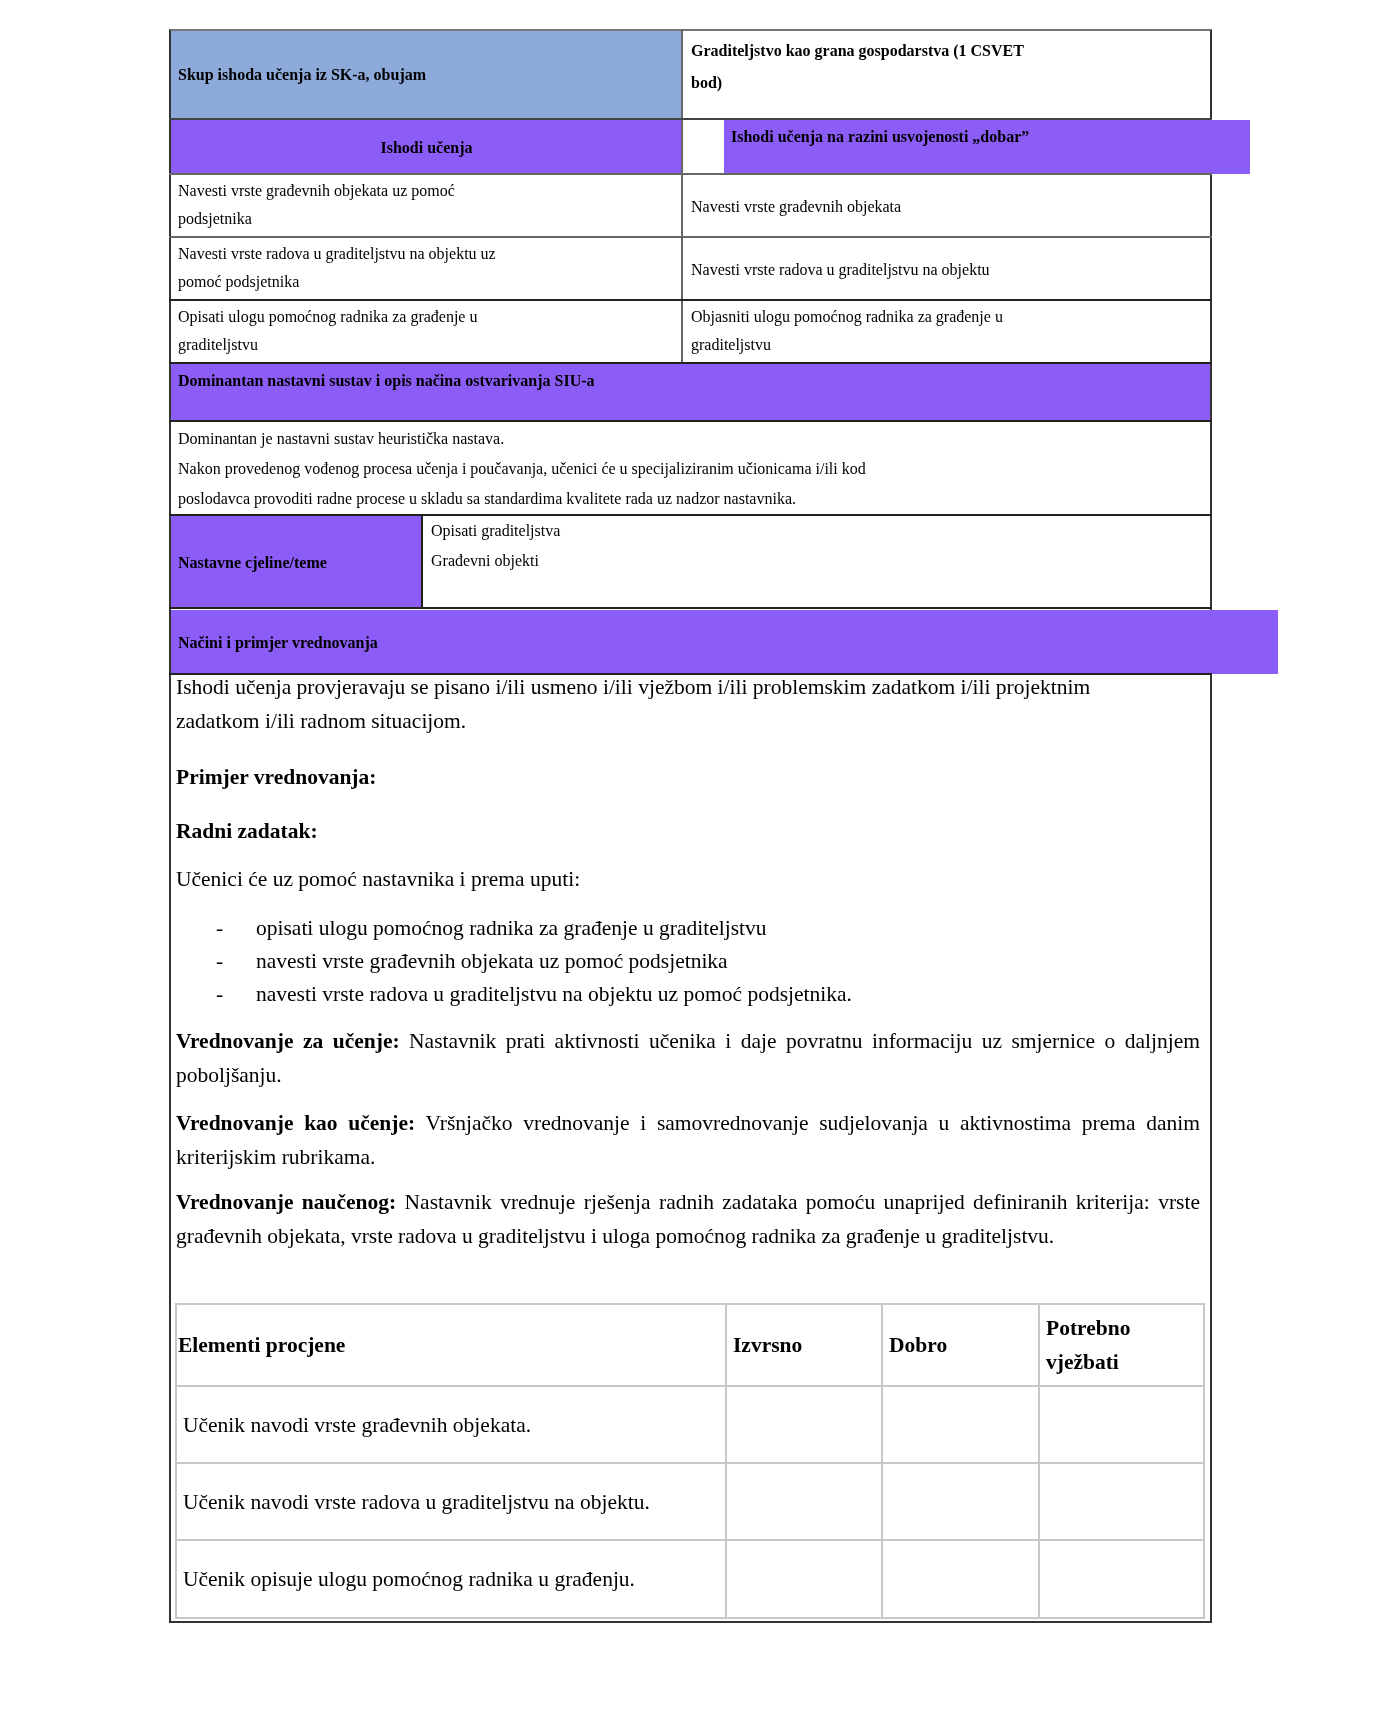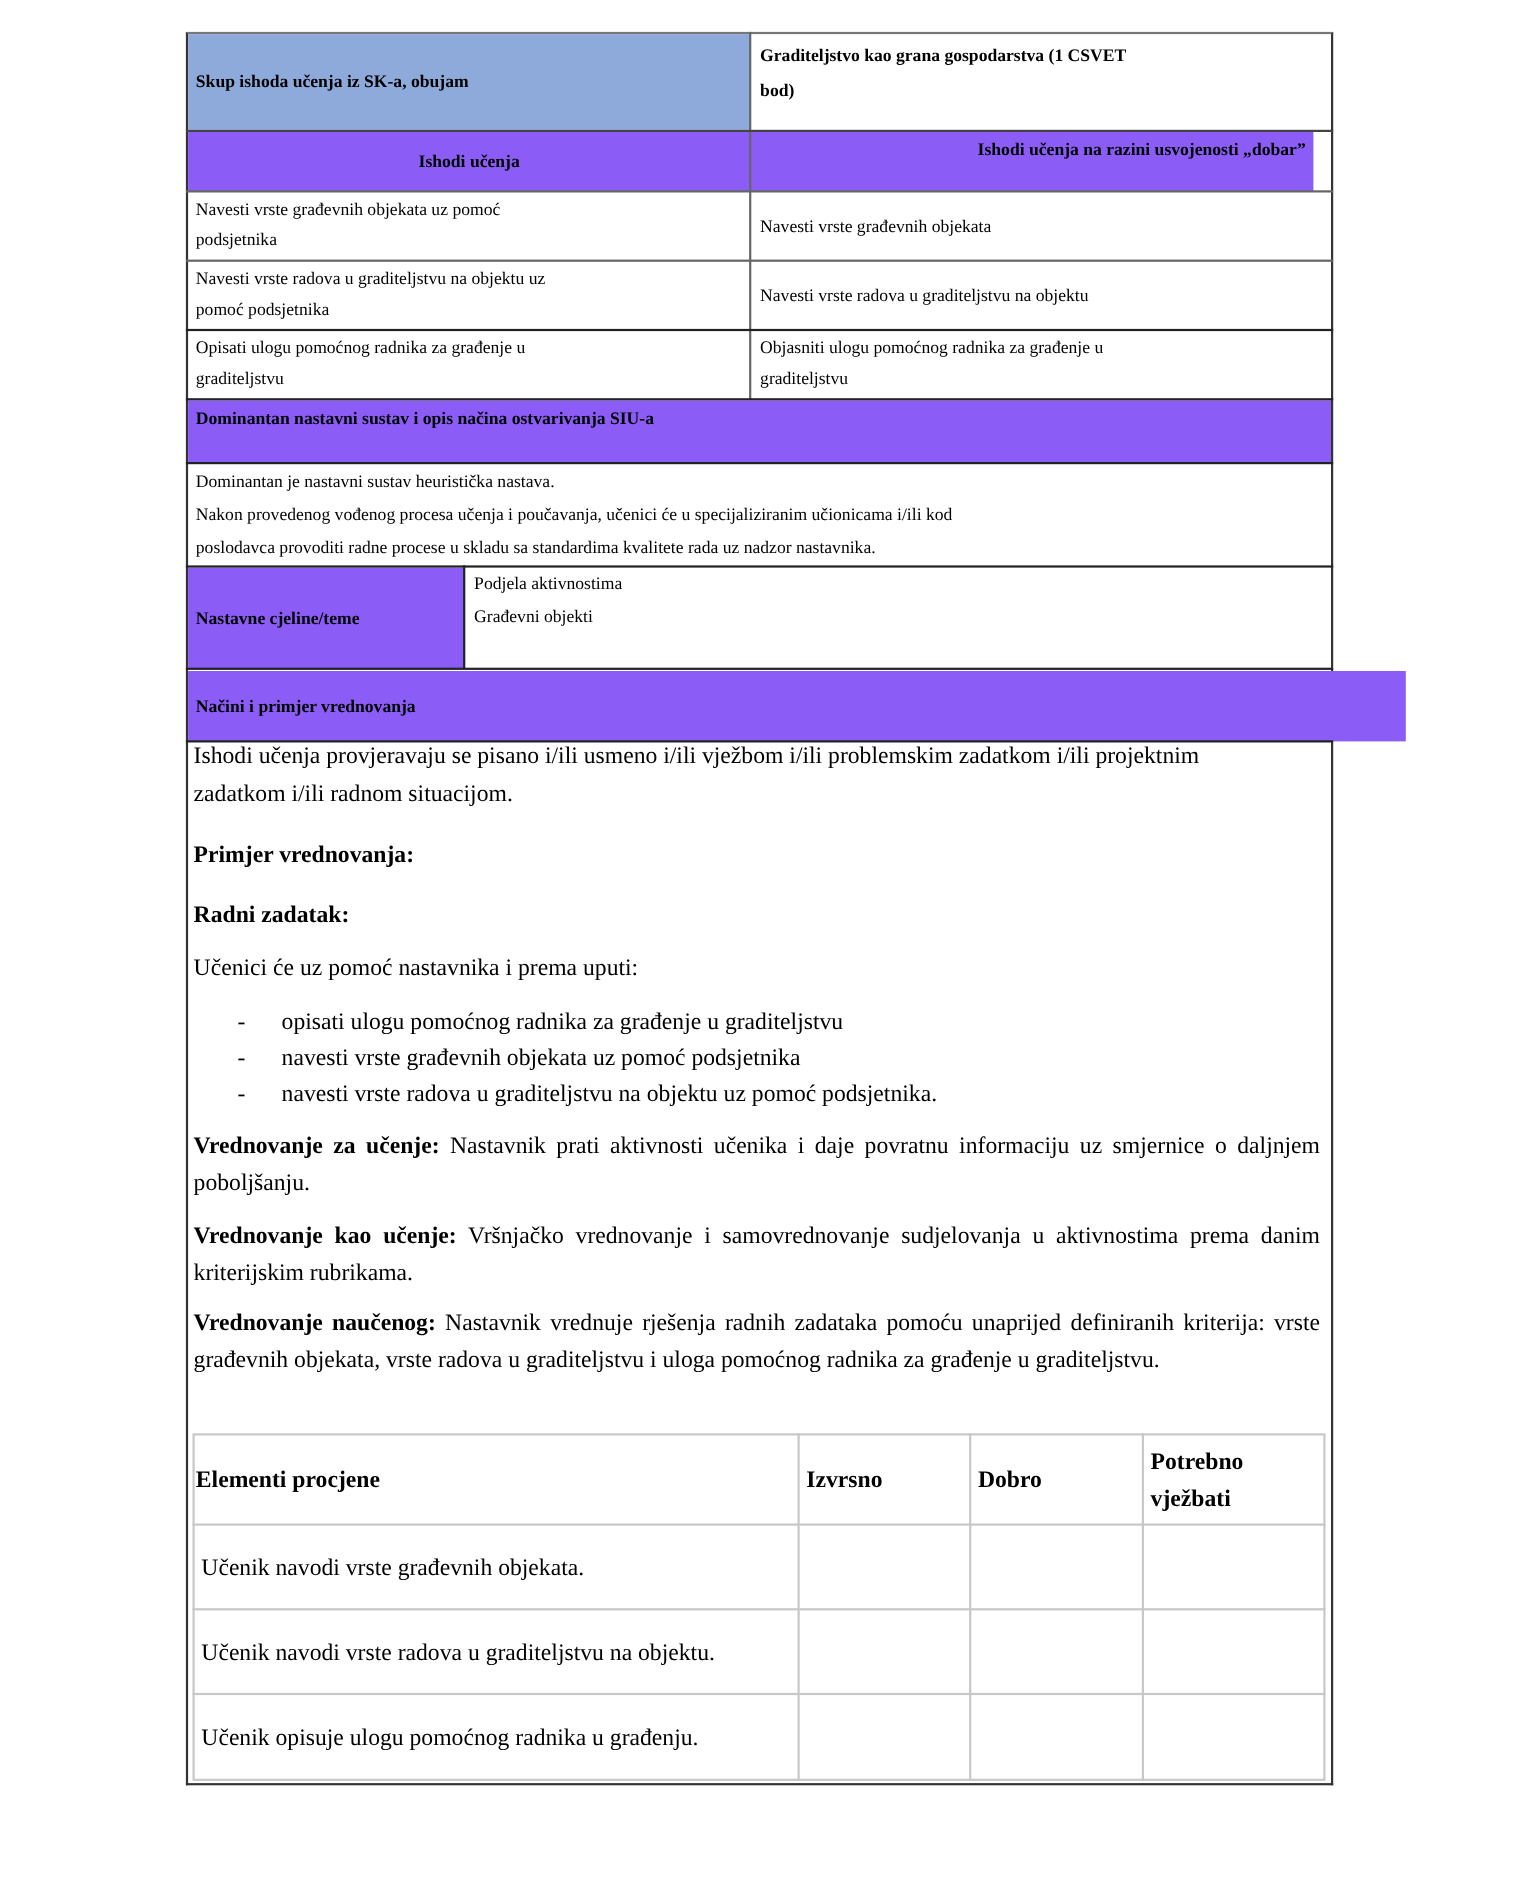--- a/index.html
+++ b/index.html
@@ -38,21 +38,21 @@
   <span>Skup ishoda učenja iz SK-a, obujam</span>
 </div>
 <div class="cell b" style="left:684px; top:31px; width:526px; height:87px; padding-top:4px; line-height:32px;">
   <div>Graditeljstvo kao grana gospodarstva (1 CSVET</div>
   <div>bod)</div>
 </div>
 
 <div class="cell hdr b center vcenter" style="left:171px; top:120px; width:511px; height:54px; justify-content:center;">
   <span>Ishodi učenja</span>
 </div>
-<div class="cell hdr b" style="left:668px; top:120px; width:526px; height:54px; padding-top:2px;text-align:right;">
+<div class="cell hdr b" style="left:724px; top:120px; width:526px; height:54px; padding-top:2px;">
   <span>Ishodi učenja na razini usvojenosti „dobar”</span>
 </div>
 
 <div class="cell" style="left:171px; top:175px; width:511px; height:62px; line-height:28px; padding-top:2px;">
   <div>Navesti vrste građevnih objekata uz pomoć</div>
   <div>podsjetnika</div>
 </div>
 <div class="cell vcenter" style="left:684px; top:175px; width:526px; height:62px;">
   <span>Navesti vrste građevnih objekata</span>
 </div>
@@ -80,21 +80,21 @@
 <div class="cell" style="left:171px; top:423px; width:1039px; height:92px; line-height:30px; padding-top:1px;">
   <div>Dominantan je nastavni sustav heuristička nastava.</div>
   <div style="white-space:nowrap;">Nakon provedenog vođenog procesa učenja i poučavanja, učenici će u specijaliziranim učionicama i/ili kod</div>
   <div style="white-space:nowrap;">poslodavca provoditi radne procese u skladu sa standardima kvalitete rada uz nadzor nastavnika.</div>
 </div>
 
 <div class="cell hdr b vcenter" style="left:171px; top:516px; width:251px; height:92px;">
   <span>Nastavne cjeline/teme</span>
 </div>
 <div class="cell" style="left:424px; top:516px; width:786px; height:92px; line-height:30px; padding-top:0;">
-  <div>Podjela aktivnostima</div>
+  <div>Opisati graditeljstva</div>
   <div>Građevni objekti</div>
 </div>
 
 <div class="cell hdr b vcenter" style="left:171px; top:610px; width:1107px; height:64px;">
   <span>Načini i primjer vrednovanja</span>
 </div>
 
 <div class="para" style="top:670px; line-height:34px;">
   <div style="white-space:nowrap;">Ishodi učenja provjeravaju se pisano i/ili usmeno i/ili vježbom i/ili problemskim zadatkom i/ili projektnim</div>
   <div>zadatkom i/ili radnom situacijom.</div>

